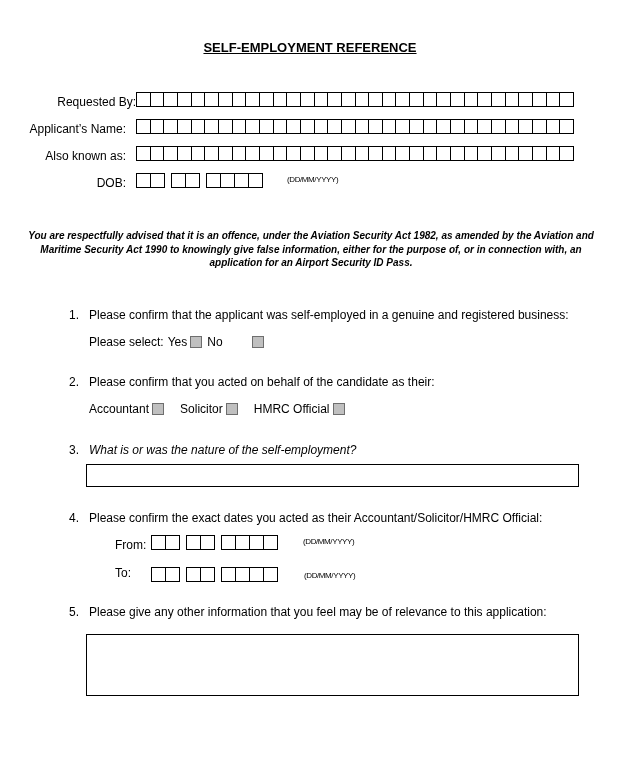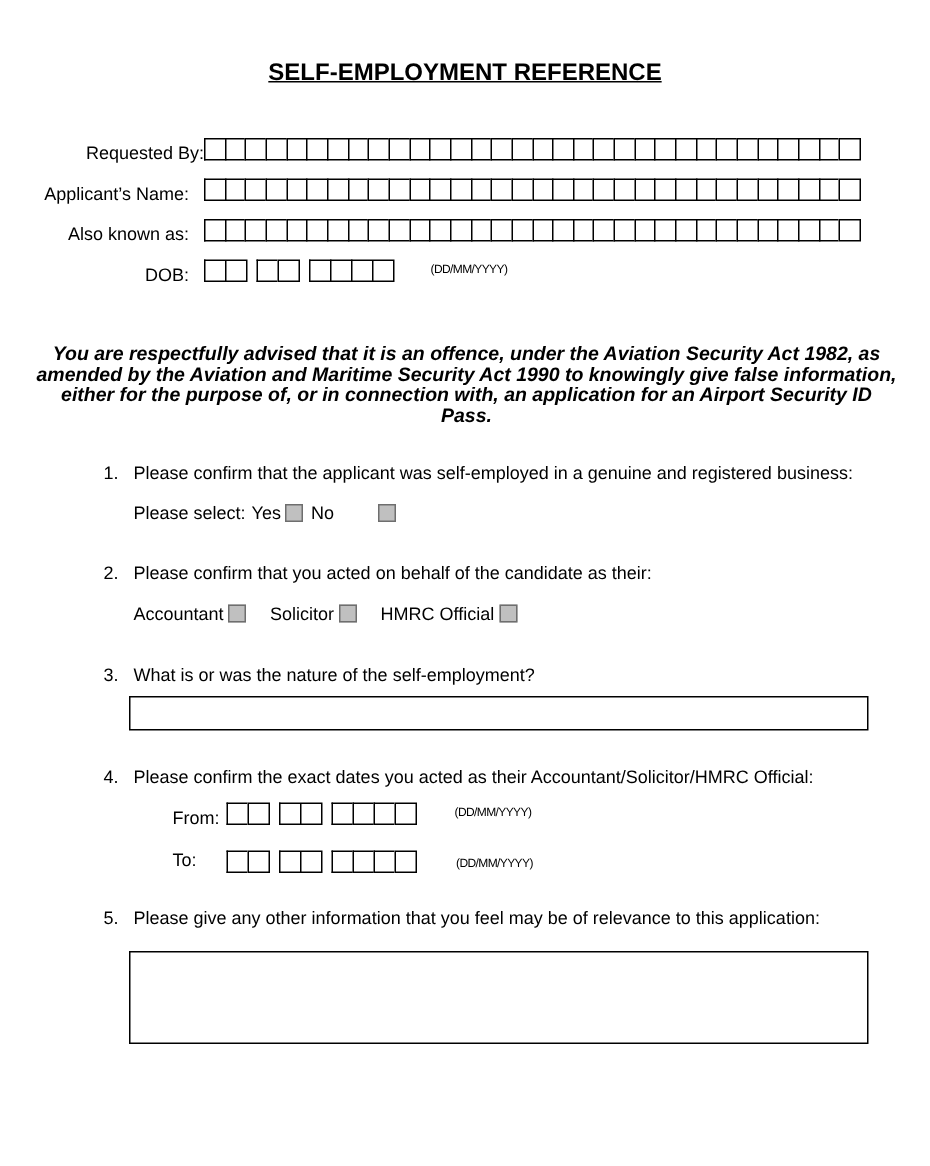--- a/index.html
+++ b/index.html
@@ -4,38 +4,38 @@
   <style>
     html, body { margin: 0; padding: 0; background: #ffffff; }
     body {
       width: 620px; height: 777px; position: relative; overflow: hidden;
       font-family: "Liberation Sans", "DejaVu Sans", sans-serif;
       color: #000;
     }
     .abs { position: absolute; }
     .title {
       left: 0; width: 620px; top: 40px; text-align: center;
-      font-size: 16px; font-weight: bold; text-decoration: underline;
+      font-size: 13px; font-weight: bold; text-decoration: underline;
     }
     .field-label {
       font-size: 12px; text-align: right; width: 126px; left: 0;
     }
     .box-row { display: flex; }
     .cell {
       width: 12.66px; height: 13px; border: 1px solid #000; border-right: none;
       box-sizing: content-box; background: #fff;
     }
     .box-row .cell:last-child { border-right: 1px solid #000; }
     .group { display: flex; margin-right: 6px; }
     .group .cell { width: 13px; }
     .group .cell:last-child { border-right: 1px solid #000; }
     .hint { font-size: 8px; letter-spacing: -0.4px; margin-left: 13px; }
     .warning {
       left: 24px; width: 574px; top: 229px; text-align: center;
-      font-size: 13px; font-weight: bold; font-style: italic; line-height: 13.5px;
+      font-size: 10px; font-weight: bold; font-style: italic; line-height: 13.5px;
     }
     .q { font-size: 12px; }
     .q-num { left: 69px; }
     .q-text { left: 89px; }
     .chk {
       display: inline-block; width: 10px; height: 10px; background: #c0c0c0;
       border: 1px solid #6e6e6e; vertical-align: -1px; margin-left: 3px; cursor: pointer;
     }
     .opt { font-size: 12px; display: inline-flex; align-items: center; }
     .textbox {
@@ -201,21 +201,21 @@
     <span>Solicitor</span>
     <span class="chk"></span>
   </span>
   <span class="opt" style="margin-left:16px;">
     <span>HMRC Official</span>
     <span class="chk"></span>
   </span>
 </div>
 
 <div class="abs q q-num" style="top:443px;">3.</div>
-<div class="abs q q-text" style="top:443px;">What is or was the nature of the self-employment?</div>
+<div class="abs q q-text" style="top:443px;font-style:italic;">What is or was the nature of the self-employment?</div>
 <div class="abs textbox" style="left:86px; top:464px; width:493px; height:23px;"></div>
 
 <div class="abs q q-num" style="top:511px;">4.</div>
 <div class="abs q q-text" style="top:511px;">Please confirm the exact dates you acted as their Accountant/Solicitor/HMRC Official:</div>
 
 <div class="abs q" style="left:115px; top:538px;">From:</div>
 <div class="abs" style="left:151px; top:535px; display:flex;">
   <div class="group">
       <div class="cell"></div>
       <div class="cell"></div>

